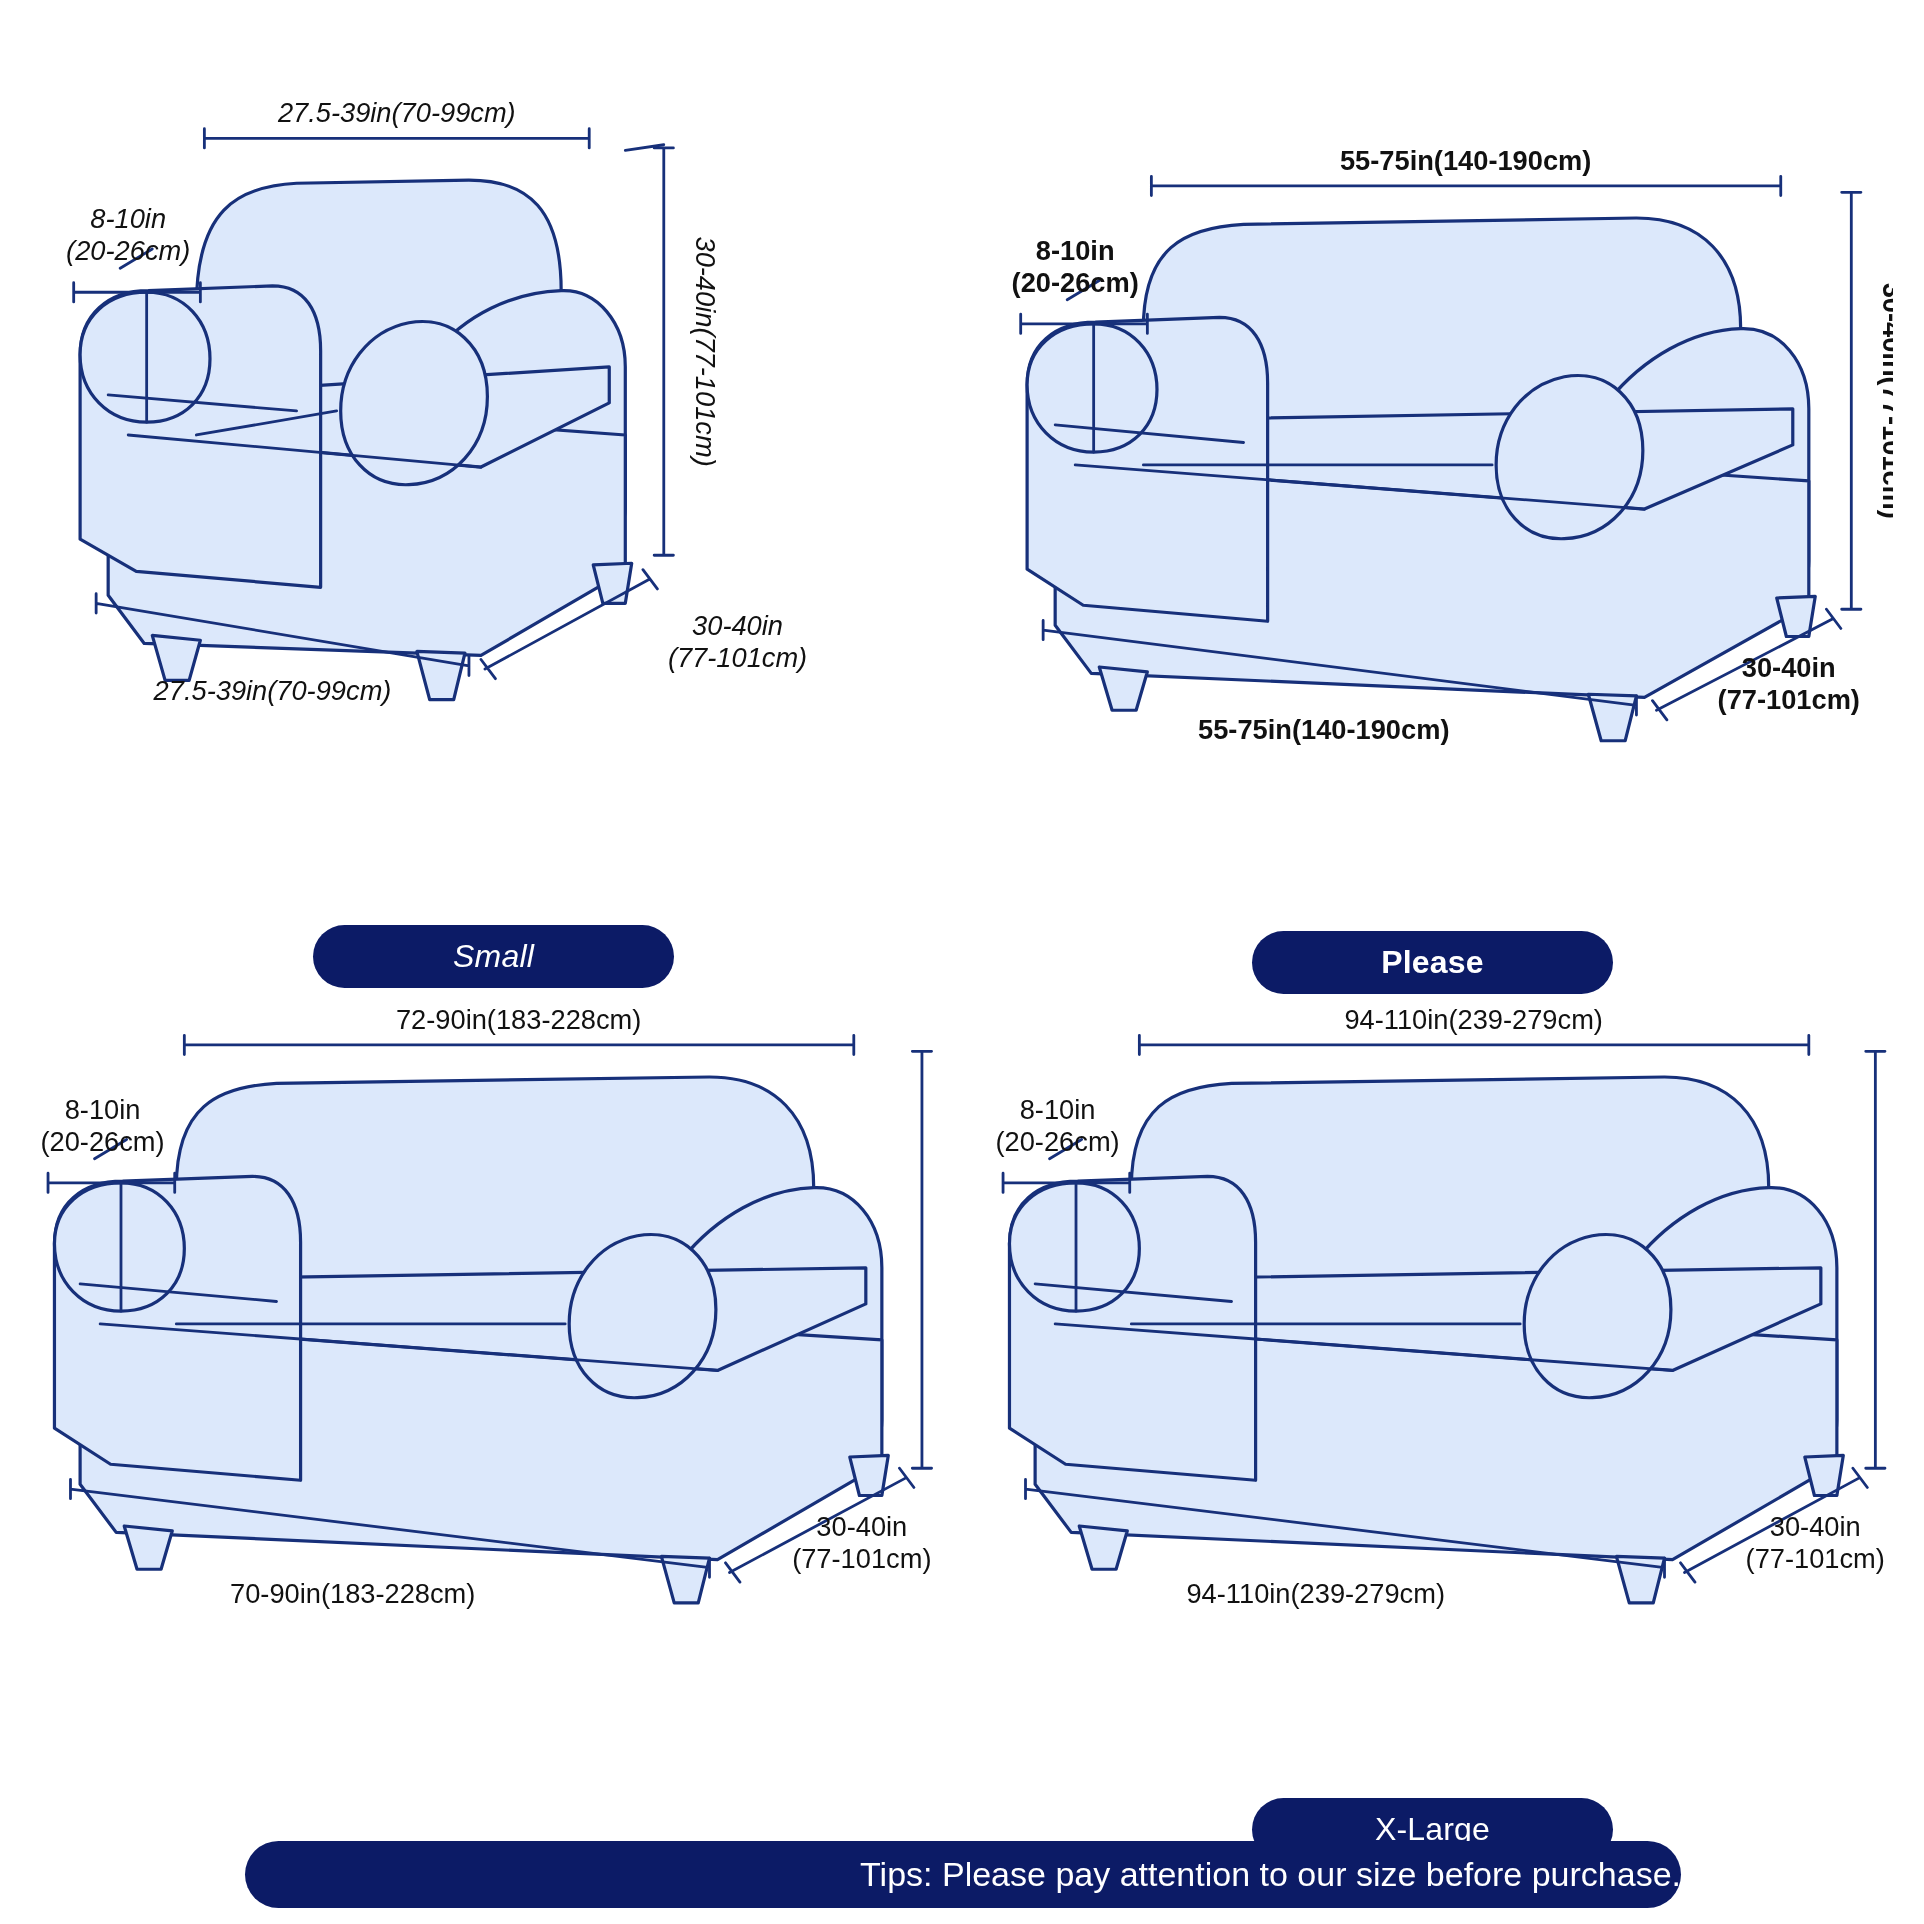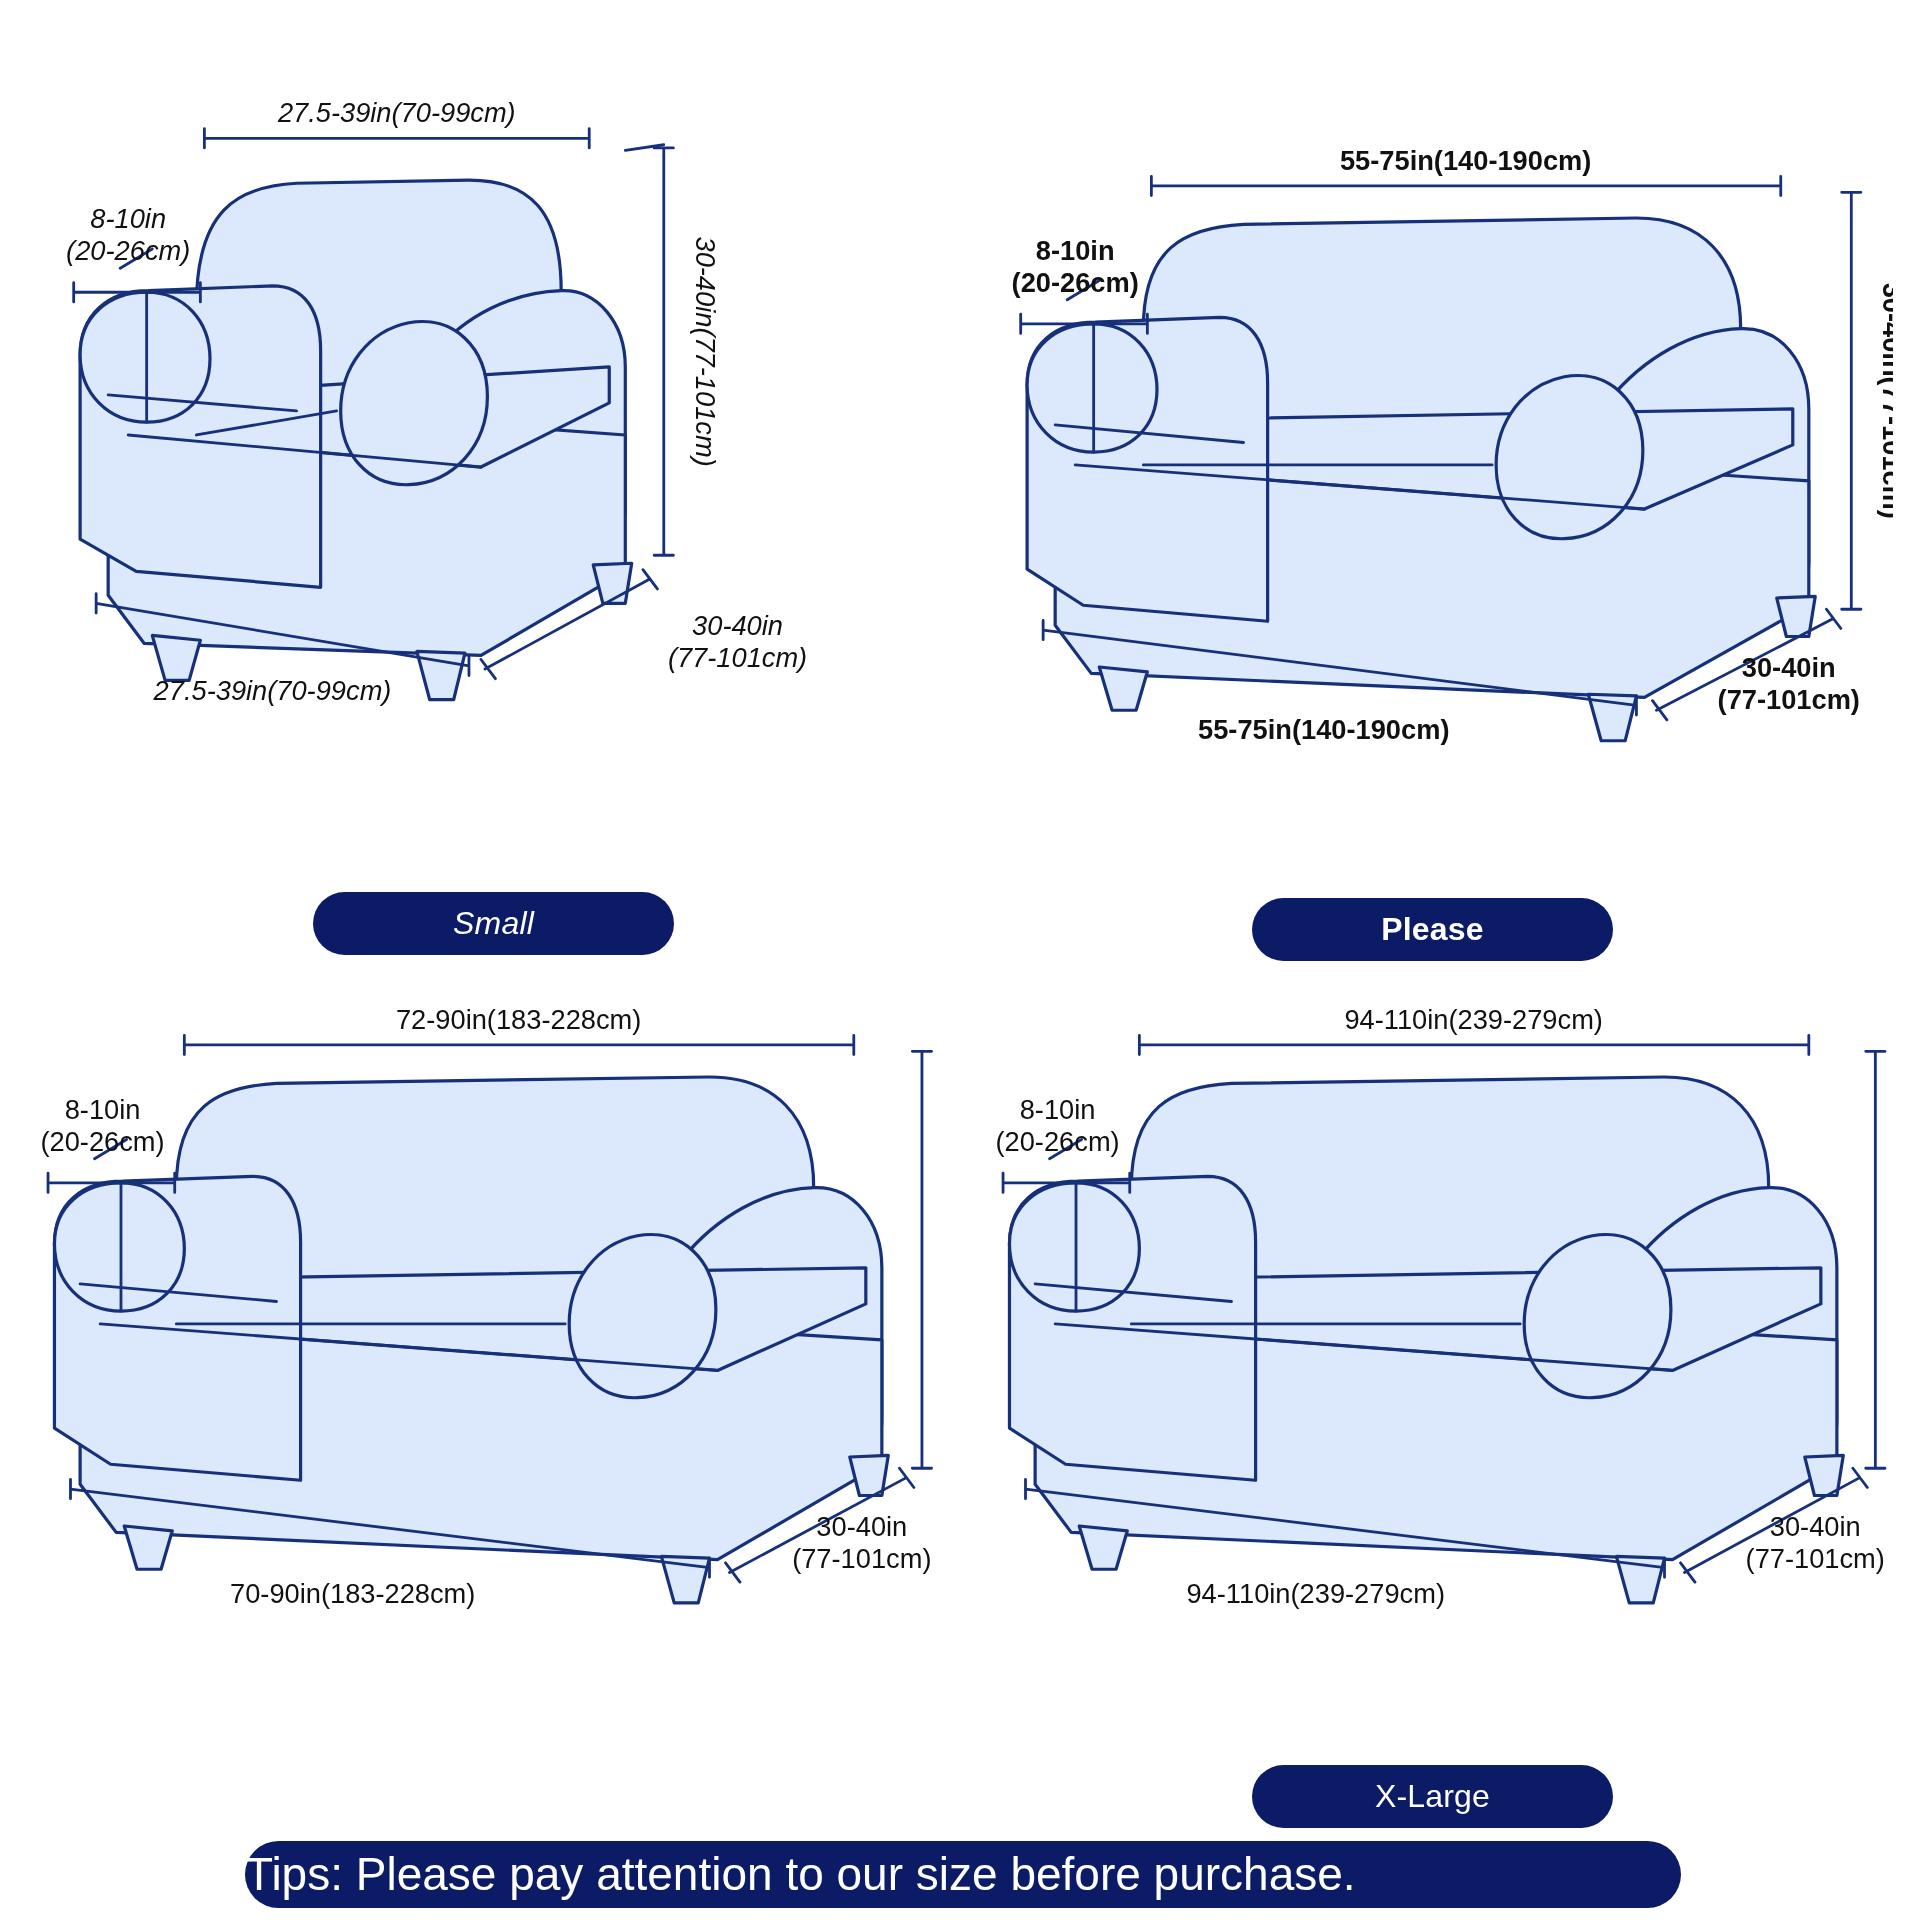--- a/index.html
+++ b/index.html
@@ -46,39 +46,40 @@
   .pill {
     position: absolute;
     background: #0c1b66;
     color: #ffffff;
     border-radius: 35px;
     height: 63px;
     line-height: 63px;
     text-align: center;
     font-size: 32px;
     letter-spacing: 0.2px;
+    margin-top: 33px;
   }
   .panel.small  .pill { left: 281px; top: 802px; width: 361px; }
   .panel.medium .pill { left: 273px; top: 754px;  width: 361px; }
   .panel.large  .pill { left: 281px; top: 762px;  width: 361px; }
   .panel.xlarge .pill { left: 273px; top: 762px;  width: 361px; }
 
   
   .tips {
     position: absolute;
     left: 245px;
     top: 1841px;
     width: 1436px;
     height: 67px;
     line-height: 67px;
     background: #0c1b66;
     color: #ffffff;
     border-radius: 35px;
-    text-align: left;
-    font-size: 46px;
+    text-align: right;
+    font-size: 34px;
   }
 
   
   text {
     font-family: "Liberation Sans", sans-serif;
     fill: #111111;
   }
 </style>
 </head>
 <body>

